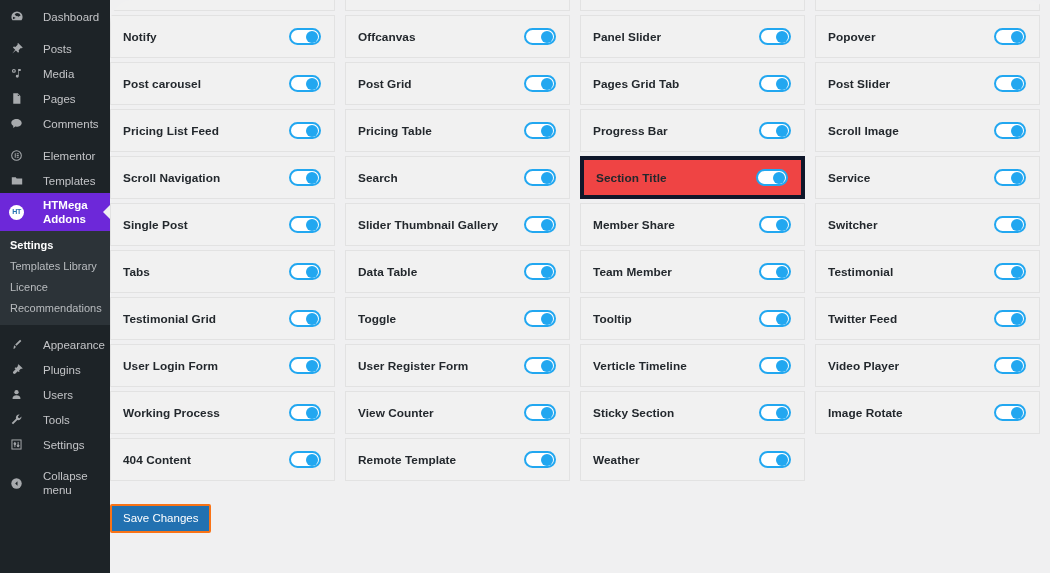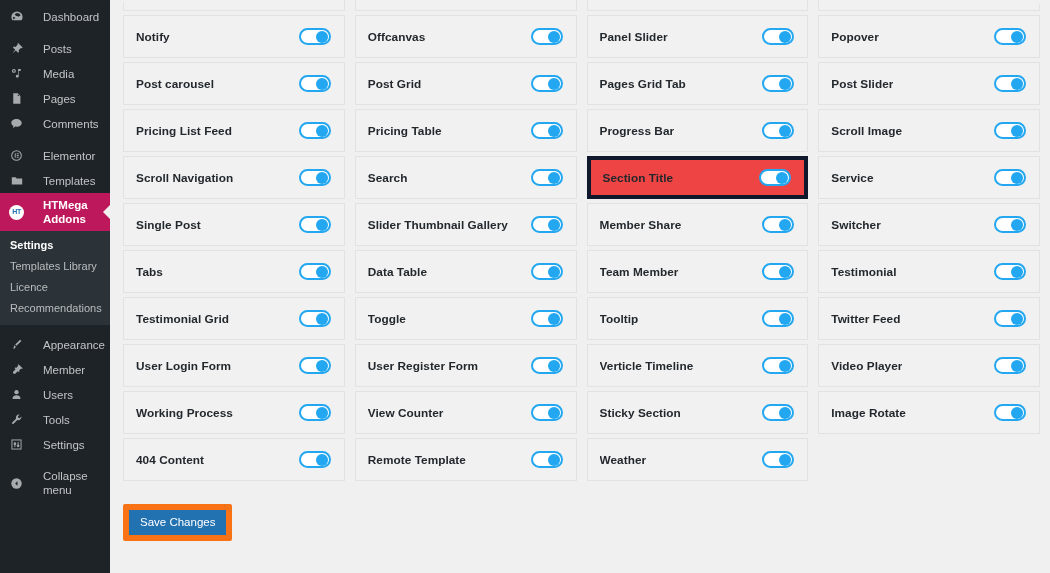--- a/index.html
+++ b/index.html
@@ -34,21 +34,21 @@
   }
   .menu-item .ico {
     width: 15px; height: 15px;
     flex: 0 0 15px;
     display: flex; align-items: center; justify-content: center;
     color: #a7aaad;
   }
   .menu-item .ico svg { display: block; }
   .menu-item.sep-top { margin-top: 7px; }
   .menu-item.active {
-    background: #be185d;
+    background: #6d28d9;
     color: #fff;
     font-weight: bold;
   }
   .menu-item.active .ico { color: #fff; }
   .menu-item.active::after {
     content: "";
     position: absolute;
     right: -1px; top: 50%;
     transform: translateY(-50%);
     width: 0; height: 0;
@@ -72,21 +72,20 @@
     cursor: pointer;
   }
   .submenu-item.current { color: #fff; font-weight: bold; }
 
   
   .main {
     flex: 1 1 auto;
     background: #f0f0f1;
     position: relative;
     overflow: hidden;
-    padding-left: 13px;
     padding-right: 10px;
     border-radius: 24px;
   }
   .grid {
     display: grid;
     grid-template-columns: repeat(4, 1fr);
     column-gap: 10px;
     row-gap: 4px;
     margin-top: -32px;
   }
@@ -126,21 +125,21 @@
     position: absolute;
     width: 12px; height: 12px;
     border-radius: 50%;
     background: #22a7f0;
     top: 0.5px; right: 1px;
   }
 
   .save-wrap { margin-top: 23px; }
   .save-btn {
     background: #2271b1;
-    border: 6px solid #f97316;
+    border: 2px solid #f97316;
     color: #fff;
     font-size: 11.5px;
     padding: 6px 11px;
     border-radius: 2px;
     cursor: pointer;
     font-family: "Liberation Sans", sans-serif;
     line-height: 13px;
   }
 </style>
 </head>
@@ -231,21 +230,21 @@
             </svg>
           </span>
           <span>Appearance</span>
         </div>
         <div class="menu-item">
           <span class="ico">
             <svg width="13" height="13" viewBox="0 0 20 20" fill="currentColor">
               <path d="M13 2l-1.3 1.3 1 1-3.3 3.3-1-1L7 8l1.6 1.6-3.4 3.4c-.9.9-.9 2.3 0 3.2s2.3.9 3.2 0l3.4-3.4L13.5 14l1.4-1.4-1-1 3.3-3.3 1 1L19.5 8z"></path>
             </svg>
           </span>
-          <span>Member</span>
+          <span>Plugins</span>
         </div>
         <div class="menu-item">
           <span class="ico">
             <svg width="13" height="13" viewBox="0 0 20 20" fill="currentColor">
               <circle cx="10" cy="6.5" r="3.3"></circle>
               <path d="M10 11c-3.4 0-6 1.9-6 4.3V17h12v-1.7c0-2.4-2.6-4.3-6-4.3z"></path>
             </svg>
           </span>
           <span>Users</span>
         </div>

